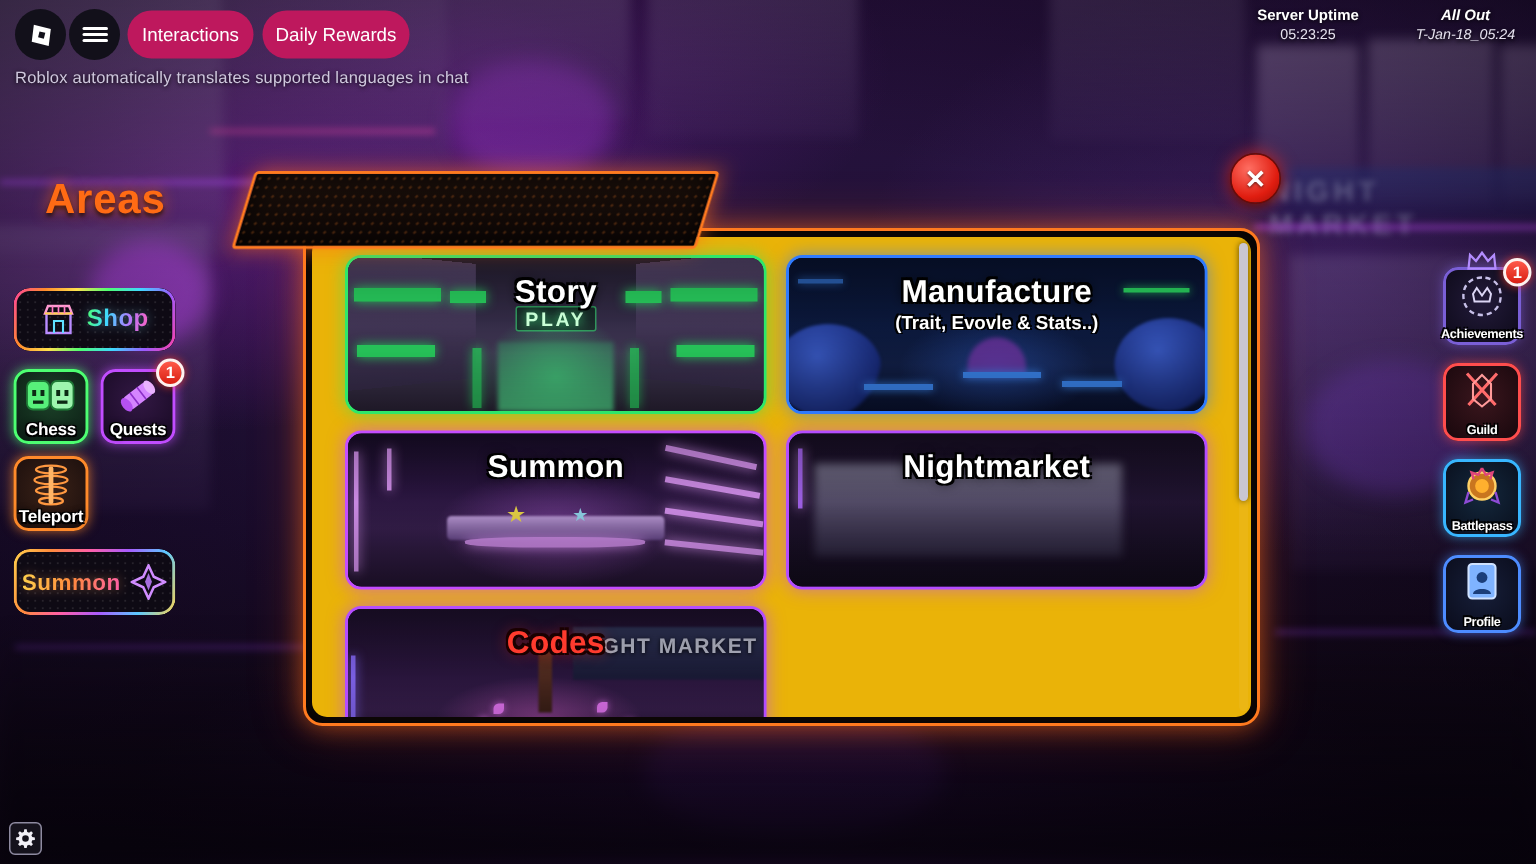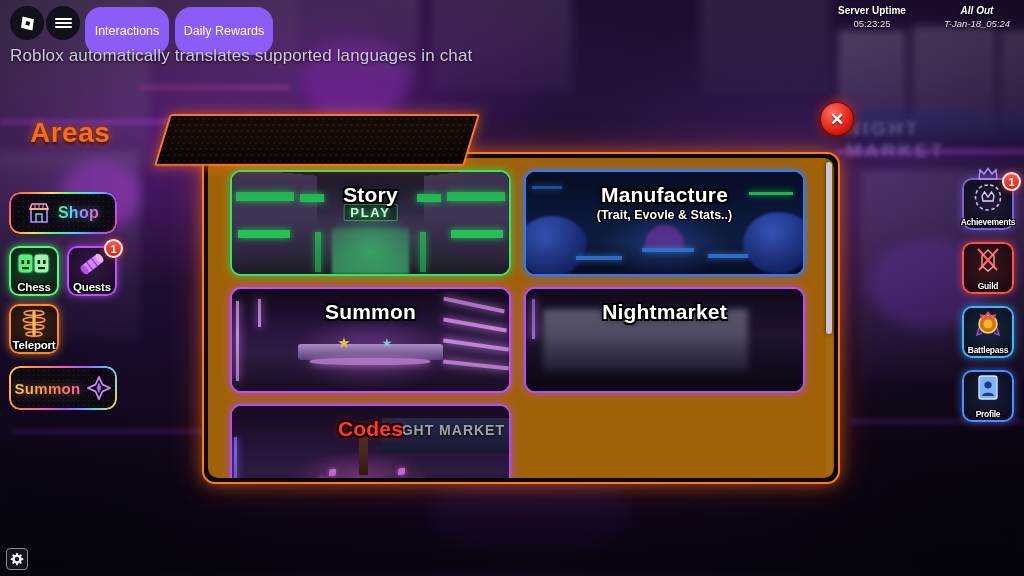--- a/index.html
+++ b/index.html
@@ -52,29 +52,29 @@
 
   
   #topbar { position:absolute; top:0; left:0; right:0; height:48px; z-index:40; }
   .rb-circle {
     position:absolute; top:6px; width:34px; height:34px; border-radius:50%;
     background:#12101a; display:flex; align-items:center; justify-content:center;
   }
   .rb-logo { left:10px; }
   .rb-menu { left:46px; }
   .rb-pill {
-    position:absolute; top:7px; height:48px; border-radius:16px;
-    background:#8b5cf6; color:#fff; font-size:12.5px;
+    position:absolute; top:7px; height:32px; border-radius:16px;
+    background:#be185d; color:#fff; font-size:12.5px;
     display:flex; align-items:center; justify-content:center; padding:0 15px;
     white-space:nowrap;
   }
   .hb-line { width:17px; height:2px; background:#fff; border-radius:2px; margin:2px 0; }
   .chat-note {
     position:absolute; top:46px; left:10px; z-index:40;
-    color:#cfc8dd; font-size:17px; letter-spacing:.15px;
+    color:#cfc8dd; font-size:11px; letter-spacing:.15px;
     text-shadow:0 1px 3px rgba(0,0,0,.9);
   }
 
   
   .srvinfo { position:absolute; top:4px; z-index:40; text-align:center; }
   .srv-a { left:828px; width:88px; }
   .srv-b { left:930px; width:94px;font-style:italic; }
   .srv-title {
     color:#fff; font-size:10px; font-weight:bold;
     text-shadow:0 1px 3px rgba(0,0,0,.95); line-height:13px;
@@ -179,21 +179,21 @@
   .panel-body {
     position:absolute; left:6px; top:34px; right:0; bottom:0;
     background:#120a08;
     border:2px solid #ff7a1f;
     border-radius:13px;
     box-shadow:0 0 16px rgba(255,110,25,.55), 0 0 36px rgba(255,90,20,.28),
                inset 0 0 28px rgba(0,0,0,.85);
   }
   .panel-inner {
     position:absolute; inset:4px; border-radius:10px; overflow:hidden;
-    background:#a16207;
+    background:#eab308;
   }
   .title-tab {
     position:absolute; left:-34px; top:-4px; width:310px; height:52px; z-index:10;
     background:linear-gradient(180deg,#1a0f0a,#0c0605);
     border:2px solid #ff7a1f;
     transform:skewX(-17deg);
     box-shadow:0 0 14px rgba(255,110,25,.6), inset 0 0 18px rgba(0,0,0,.8);
     border-radius:3px;
   }
   .title-tab .dots {

